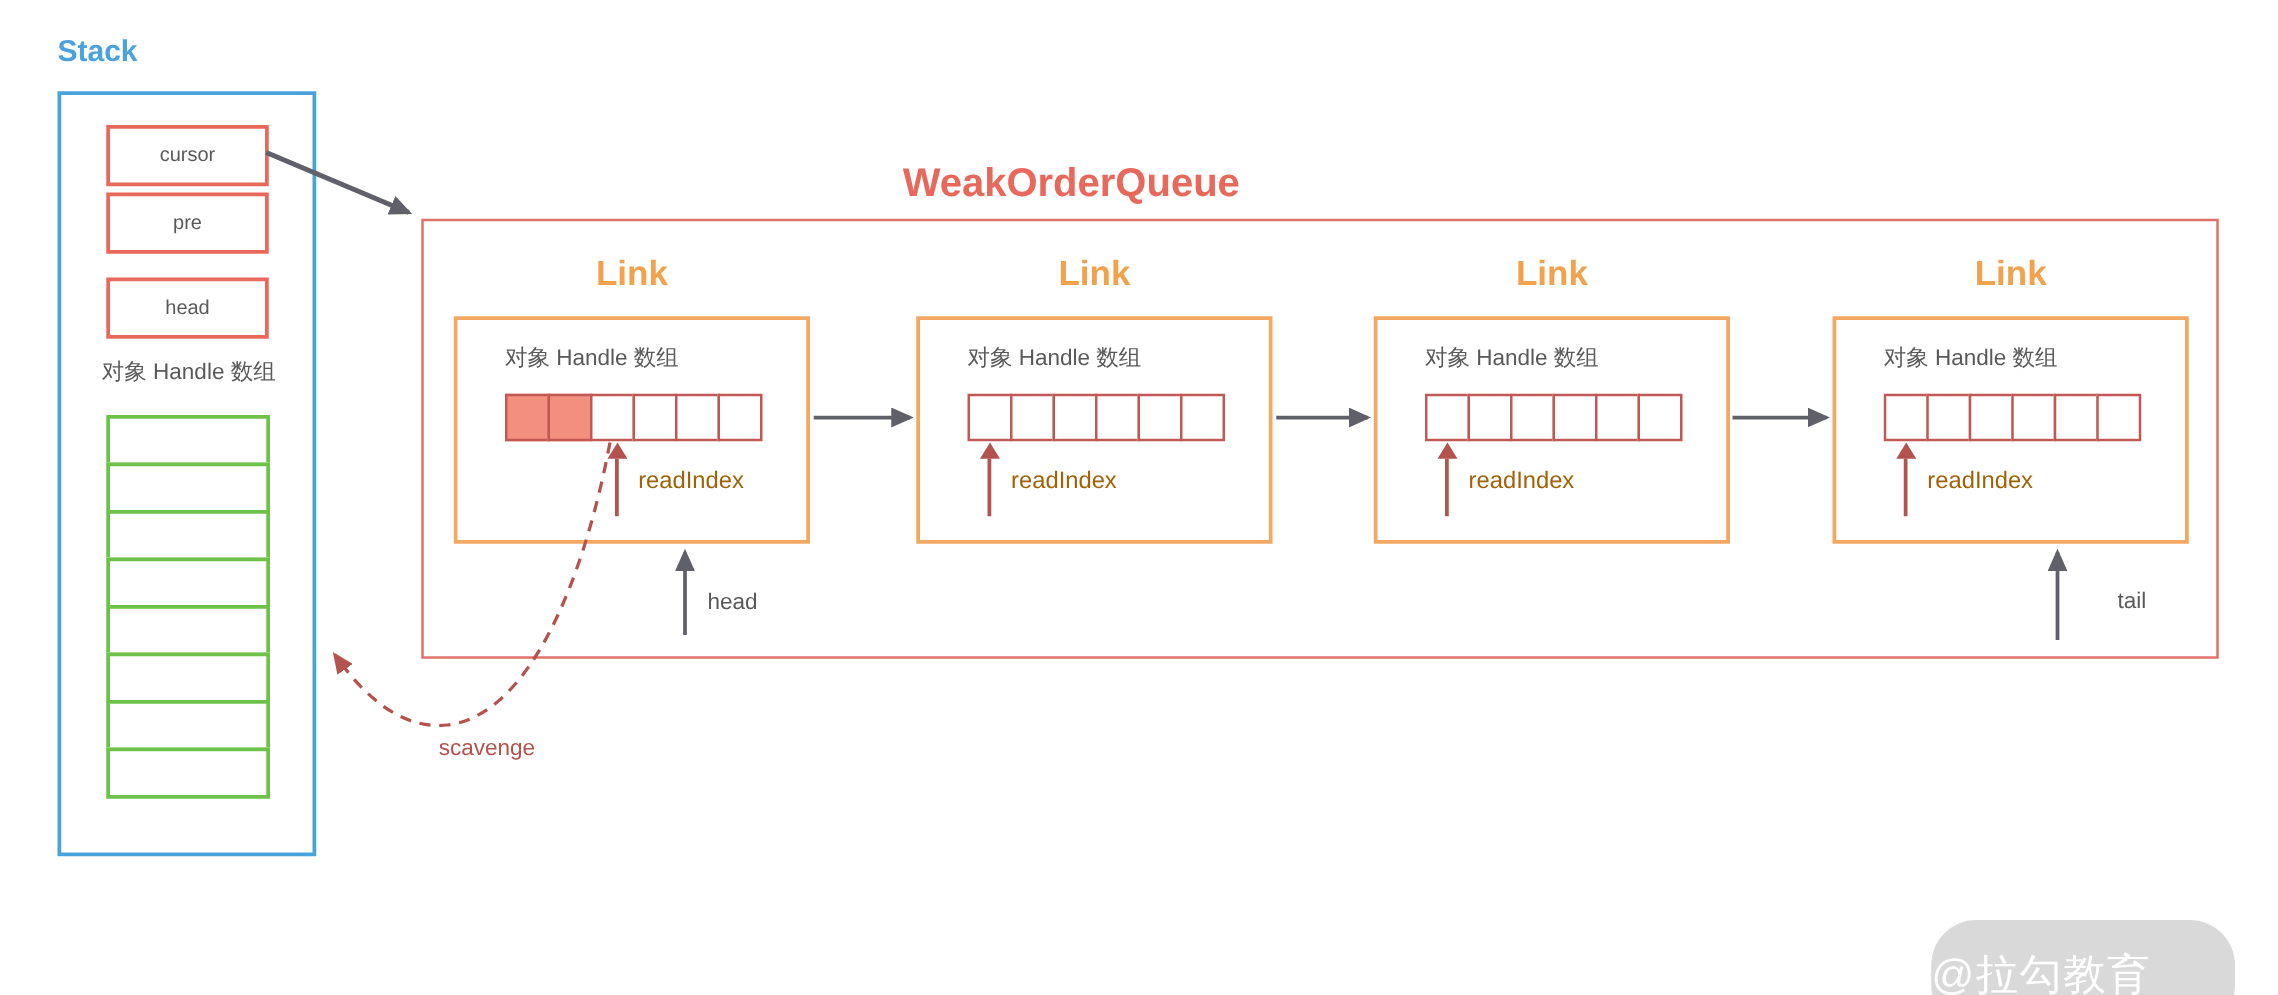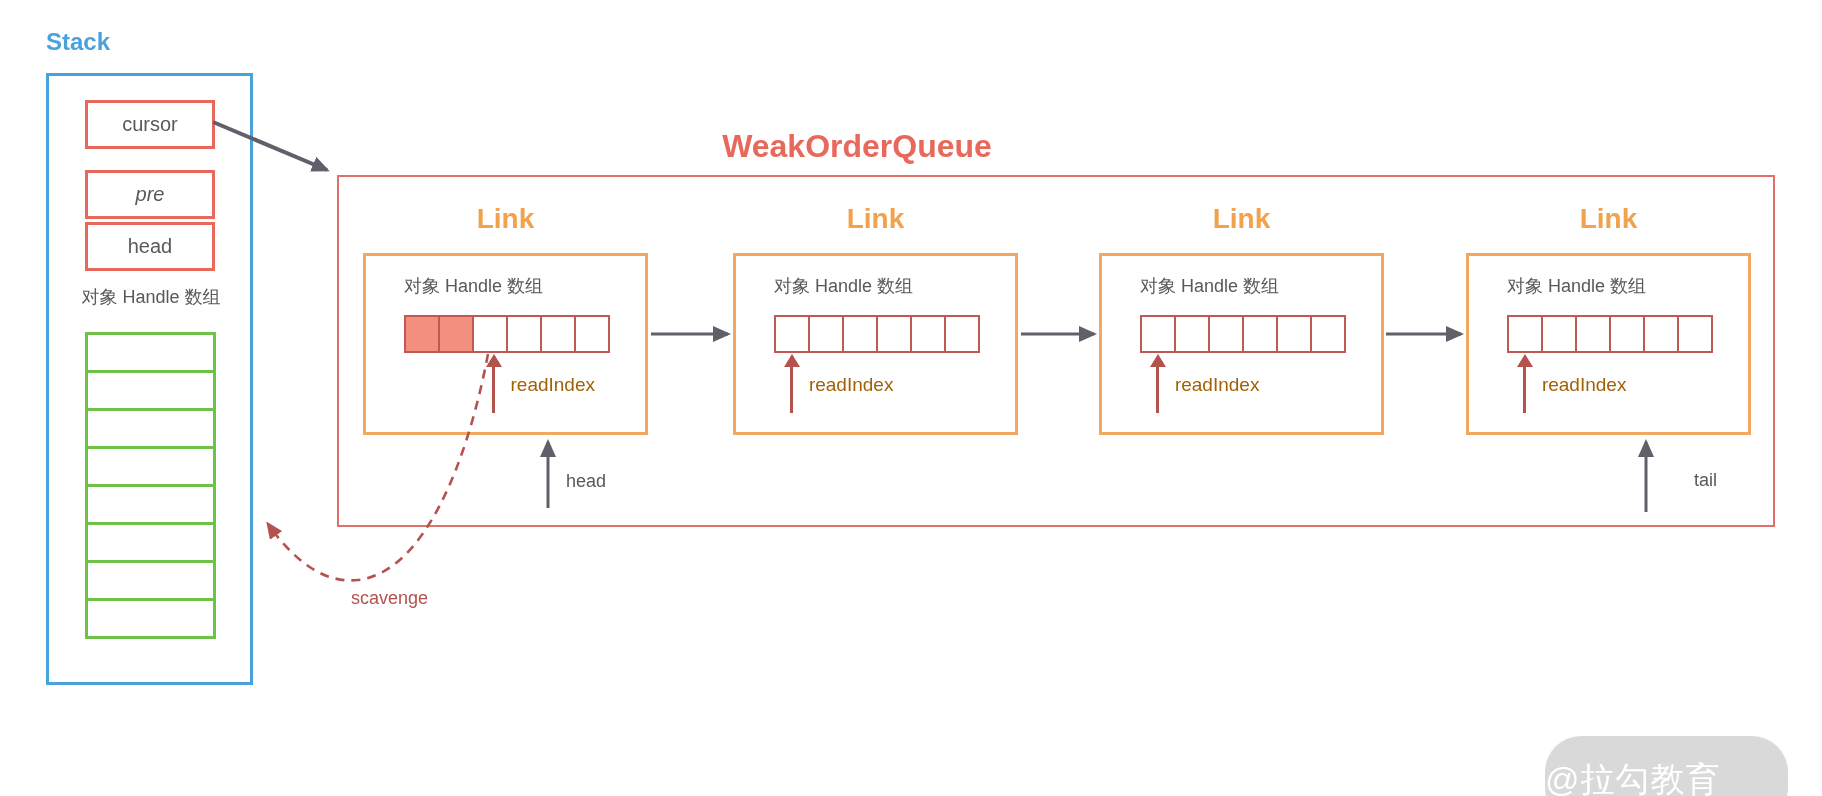--- a/index.html
+++ b/index.html
@@ -7,23 +7,23 @@
     font-family:"Liberation Sans","DejaVu Sans",sans-serif; }
   .canvas { position:relative; width:1822px; height:796px; background:#ffffff; }
 
   
   .stack-title { position:absolute; left:46px; top:28px; width:207px; text-align:left;
     color:#4AA2DC; font-size:24px; font-weight:600; }
   .stack-box { position:absolute; left:46px; top:73px; width:207px; height:612px;
     border:3px solid #4AA2DC; }
   .stack-field { position:absolute; left:36px; width:130px; height:49px;
     border:3px solid #E8695B; display:flex; align-items:center; justify-content:center;
-    color:#595959; font-size:20px; background:#fff; }
+    color:#595959; font-size:16px; background:#fff; }
   .stack-field.f0 { top:24px; }
-  .stack-field.f1 { top:94px;font-style:italic; }
+  .stack-field.f1 { top:78px; }
   .stack-field.f2 { top:146px; }
   .stack-array-label { position:absolute; left:0; top:209px; width:204px; text-align:center;
     color:#595959; font-size:18px; }
   .stack-array { position:absolute; left:36px; top:256px; width:131px; display:flex; flex-direction:column; }
   .stack-cell { height:41px; border:3px solid #6EC24A; background:#fff; }
   .stack-cell + .stack-cell { margin-top:-3px; }
 
   
   .queue-title { position:absolute; left:657px; top:128px; width:400px; text-align:center;
     color:#E8695B; font-size:32px; font-weight:600; }

